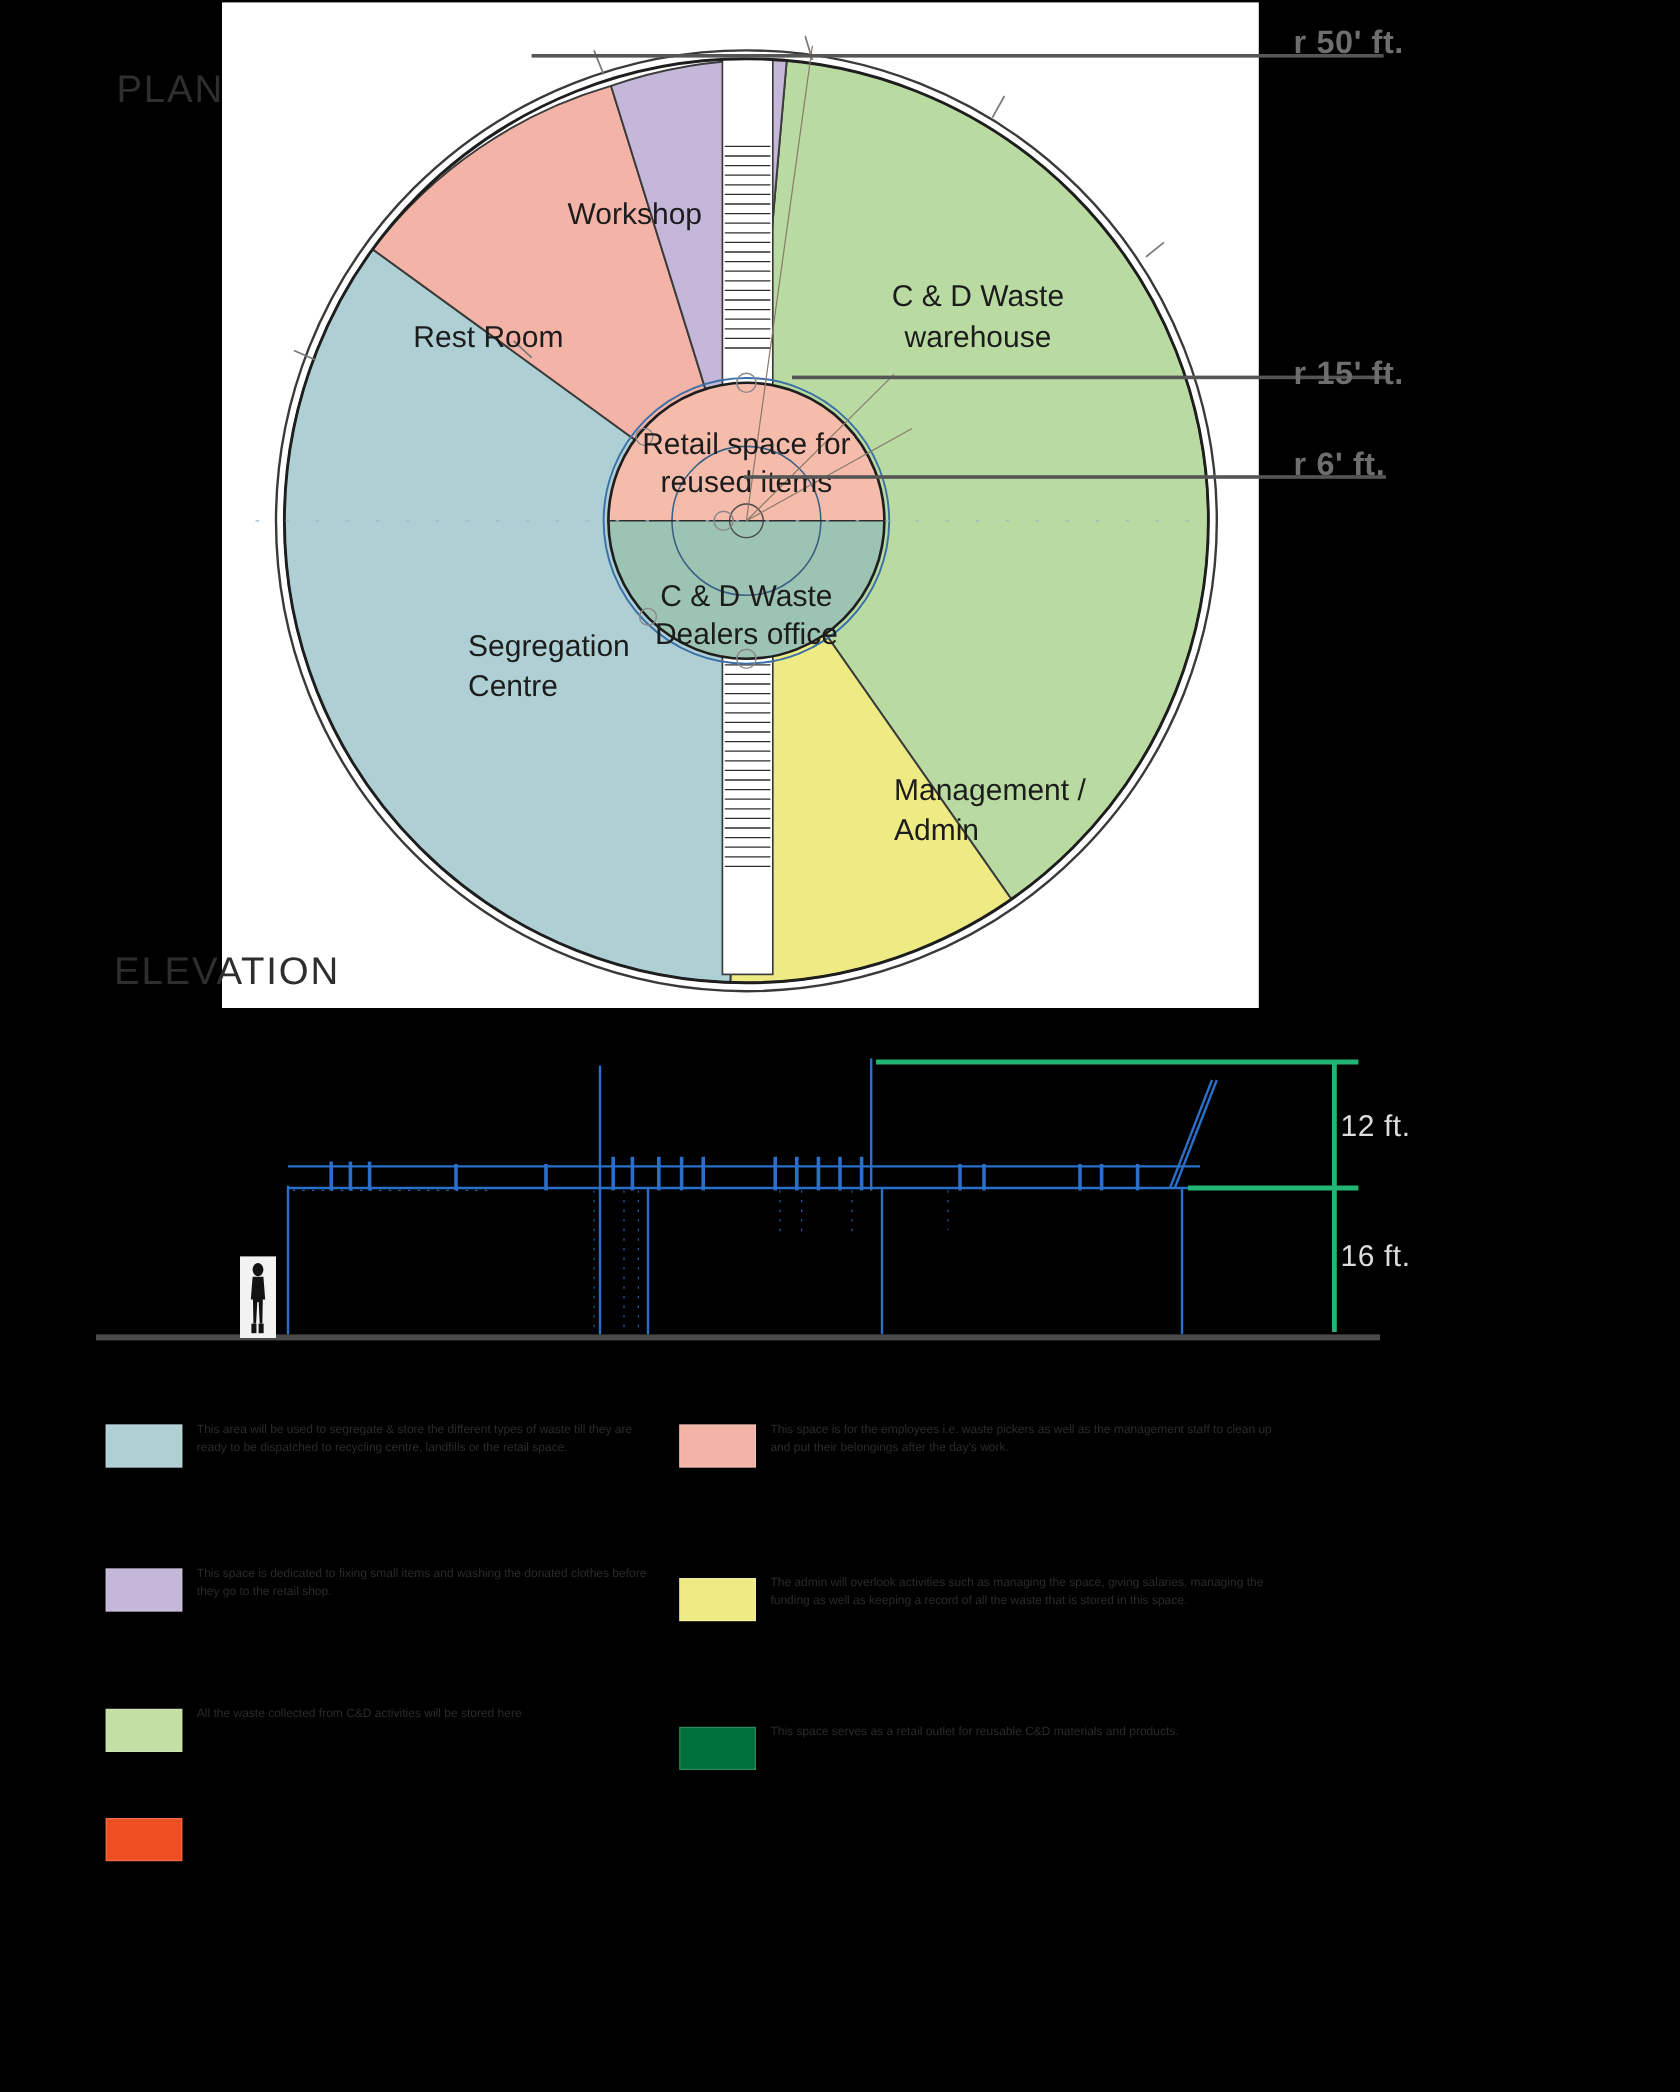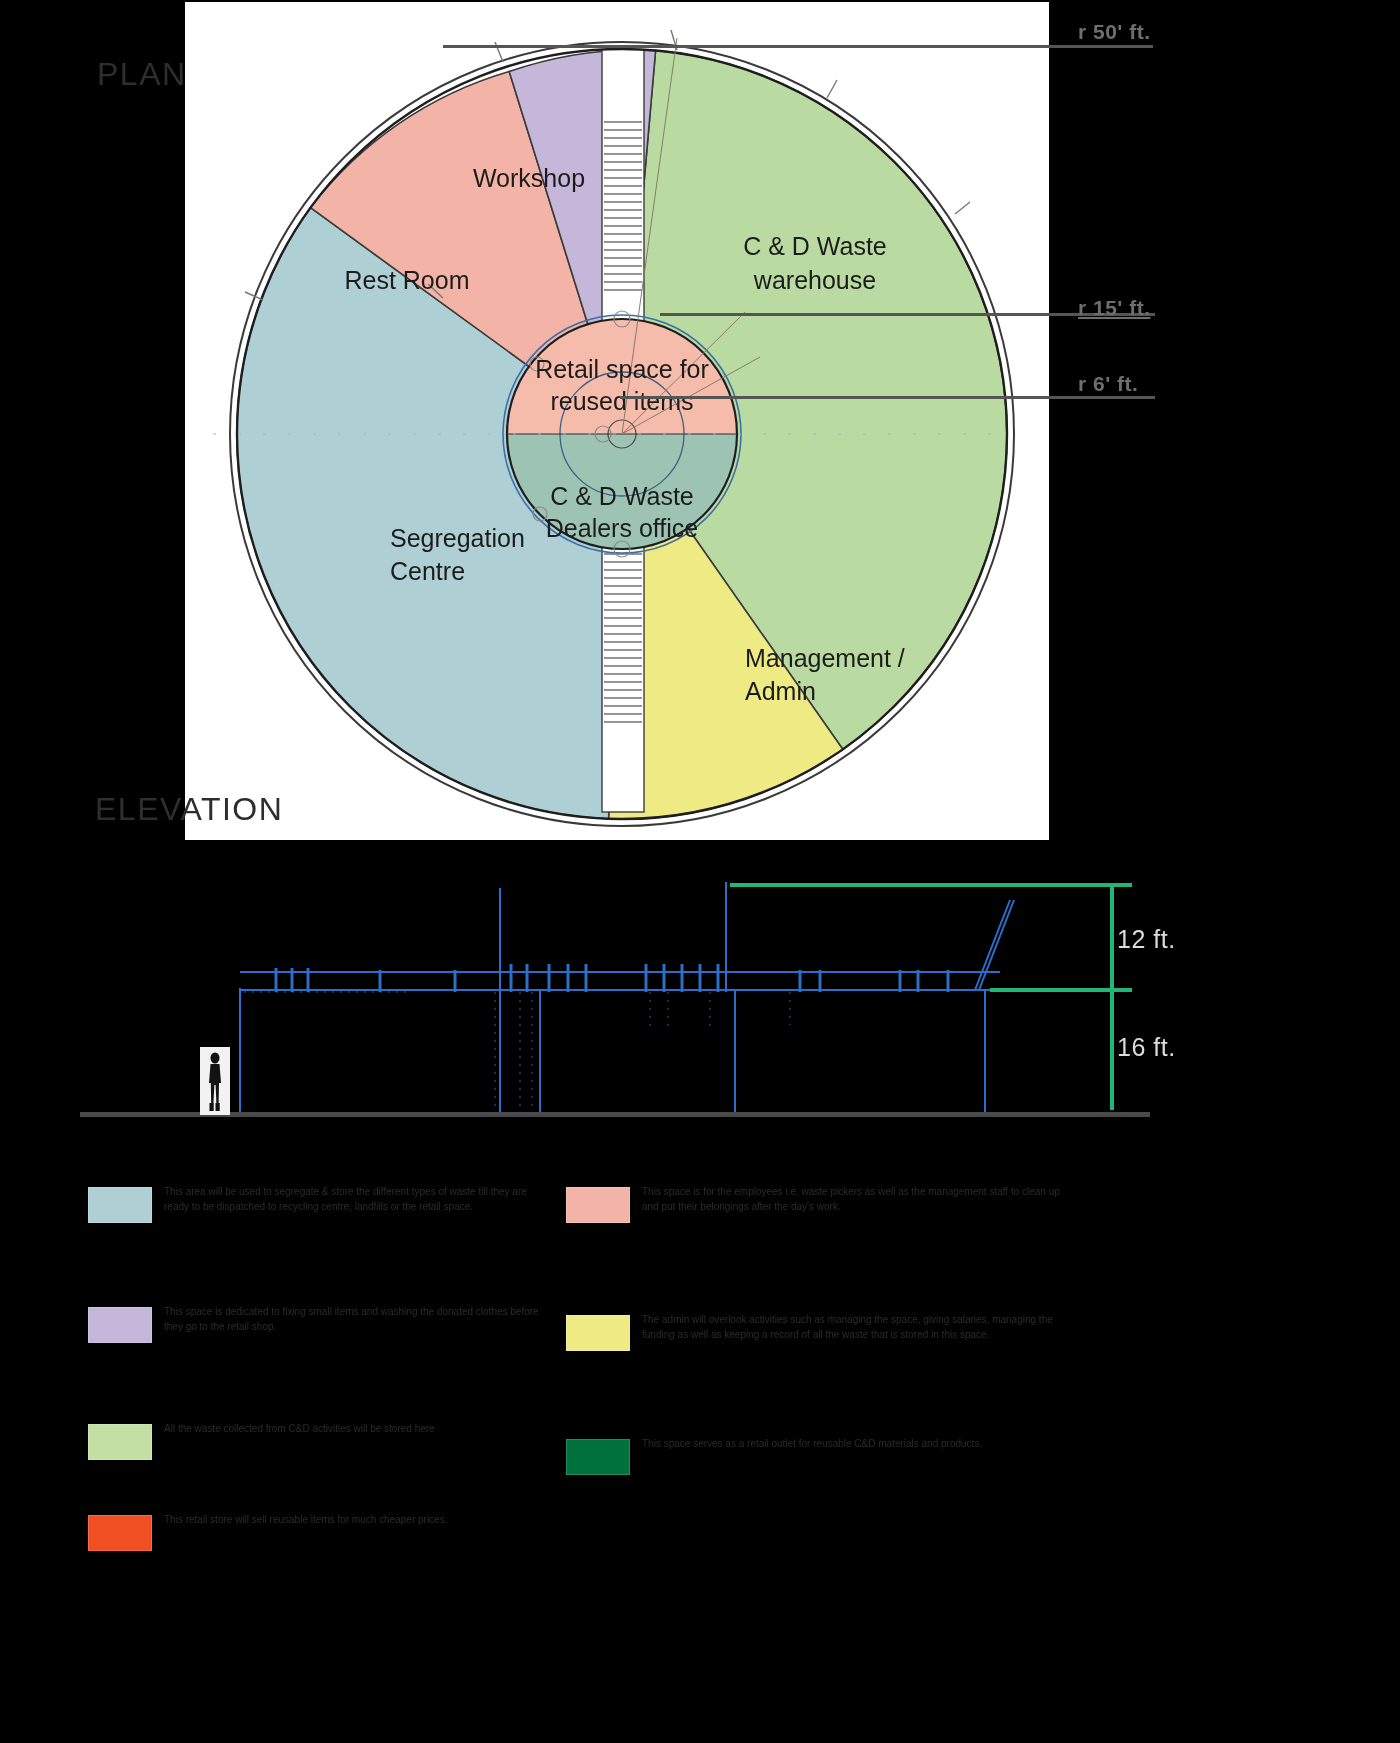--- a/index.html
+++ b/index.html
@@ -29,21 +29,21 @@
     width: 864px; height: 838px;
     background: #ffffff;
   }
 
   #plan-svg { position: absolute; left: 0; top: 0; }
 
   
   .radius-label {
     position: absolute;
     color: #6e6e6e;
-    font-size: 21px;
+    font-size: 27px;
     font-weight: bold;
     letter-spacing: 0.5px;
     white-space: nowrap;
   }
   .radius-line {
     position: absolute;
     height: 3px;
     background: #555555;
   }
   .elev-dim-label {
@@ -222,21 +222,21 @@
         <text x="437" y="503">C &amp; D Waste</text>
         <text x="437" y="535">Dealers office</text>
       </g>
     </svg>
   </div>
 
   <div class="radius-line" style="left:443px; top:45px; width:710px;"></div>
   <div class="radius-label" style="left:1078px; top:20px;">r 50' ft.</div>
 
   <div class="radius-line" style="left:660px; top:313px; width:495px;"></div>
-  <div class="radius-label" style="left:1078px; top:296px;text-decoration:underline;">r 15' ft.</div>
+  <div class="radius-label" style="left:1078px; top:296px;">r 15' ft.</div>
 
   <div class="radius-line" style="left:620px; top:396px; width:535px;"></div>
   <div class="radius-label" style="left:1078px; top:372px;">r 6' ft.</div>
 
   <div class="section-label" id="elevation-label">ELEVATION</div>
 
   <svg id="elev-svg" width="1400" height="290" viewBox="0 0 1400 290" style="position:absolute; left:0; top:860px;">
 
     <g stroke="#2a6fc9" stroke-width="2" fill="none">
       <line x1="240" y1="112" x2="1000" y2="112"></line>
@@ -315,21 +315,20 @@
       <div class="legend-item" style="margin-top:34px;">
         <div class="legend-swatch" style="background:#c4b7d9;"></div>
         <div class="legend-text">This space is dedicated to fixing small items and washing the donated clothes before they go to the retail shop.</div>
       </div>
       <div class="legend-item" style="margin-top:30px; min-height:60px;">
         <div class="legend-swatch" style="background:#c3dfa3;"></div>
         <div class="legend-text">All the waste collected from C&amp;D activities will be stored here</div>
       </div>
       <div class="legend-item" style="margin-top:28px; min-height:60px;">
         <div class="legend-swatch" style="background:#f04e23;"></div>
-        <div class="legend-text">This retail store will sell reusable items for much cheaper prices.</div>
       </div>
     </div>
 
     <div class="legend-col" id="legend-col-right">
       <div class="legend-item">
         <div class="legend-swatch" style="background:#f3b3a6;"></div>
         <div class="legend-text">This space is for the employees i.e. waste pickers as well as the management staff to clean up and put their belongings after the day's work.</div>
       </div>
       <div class="legend-item" style="margin-top:42px;">
         <div class="legend-swatch" style="background:#eeea84;"></div>

